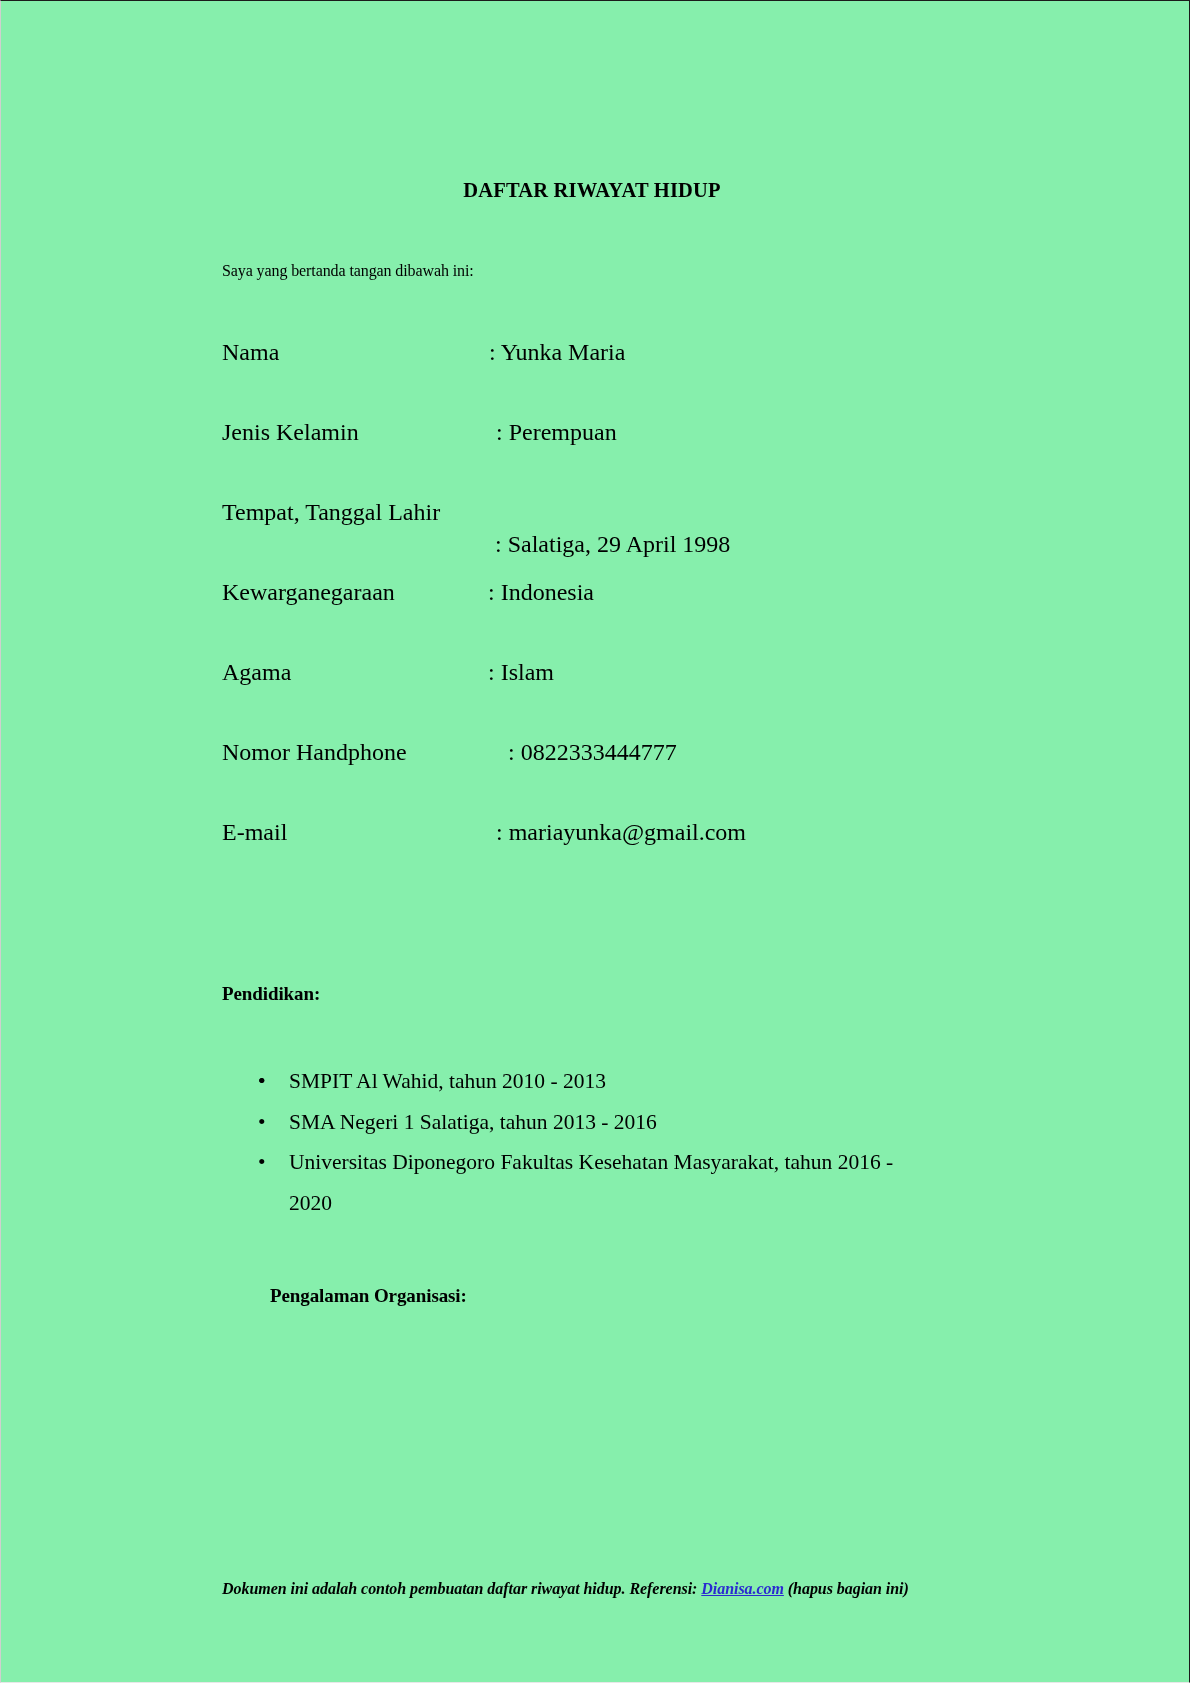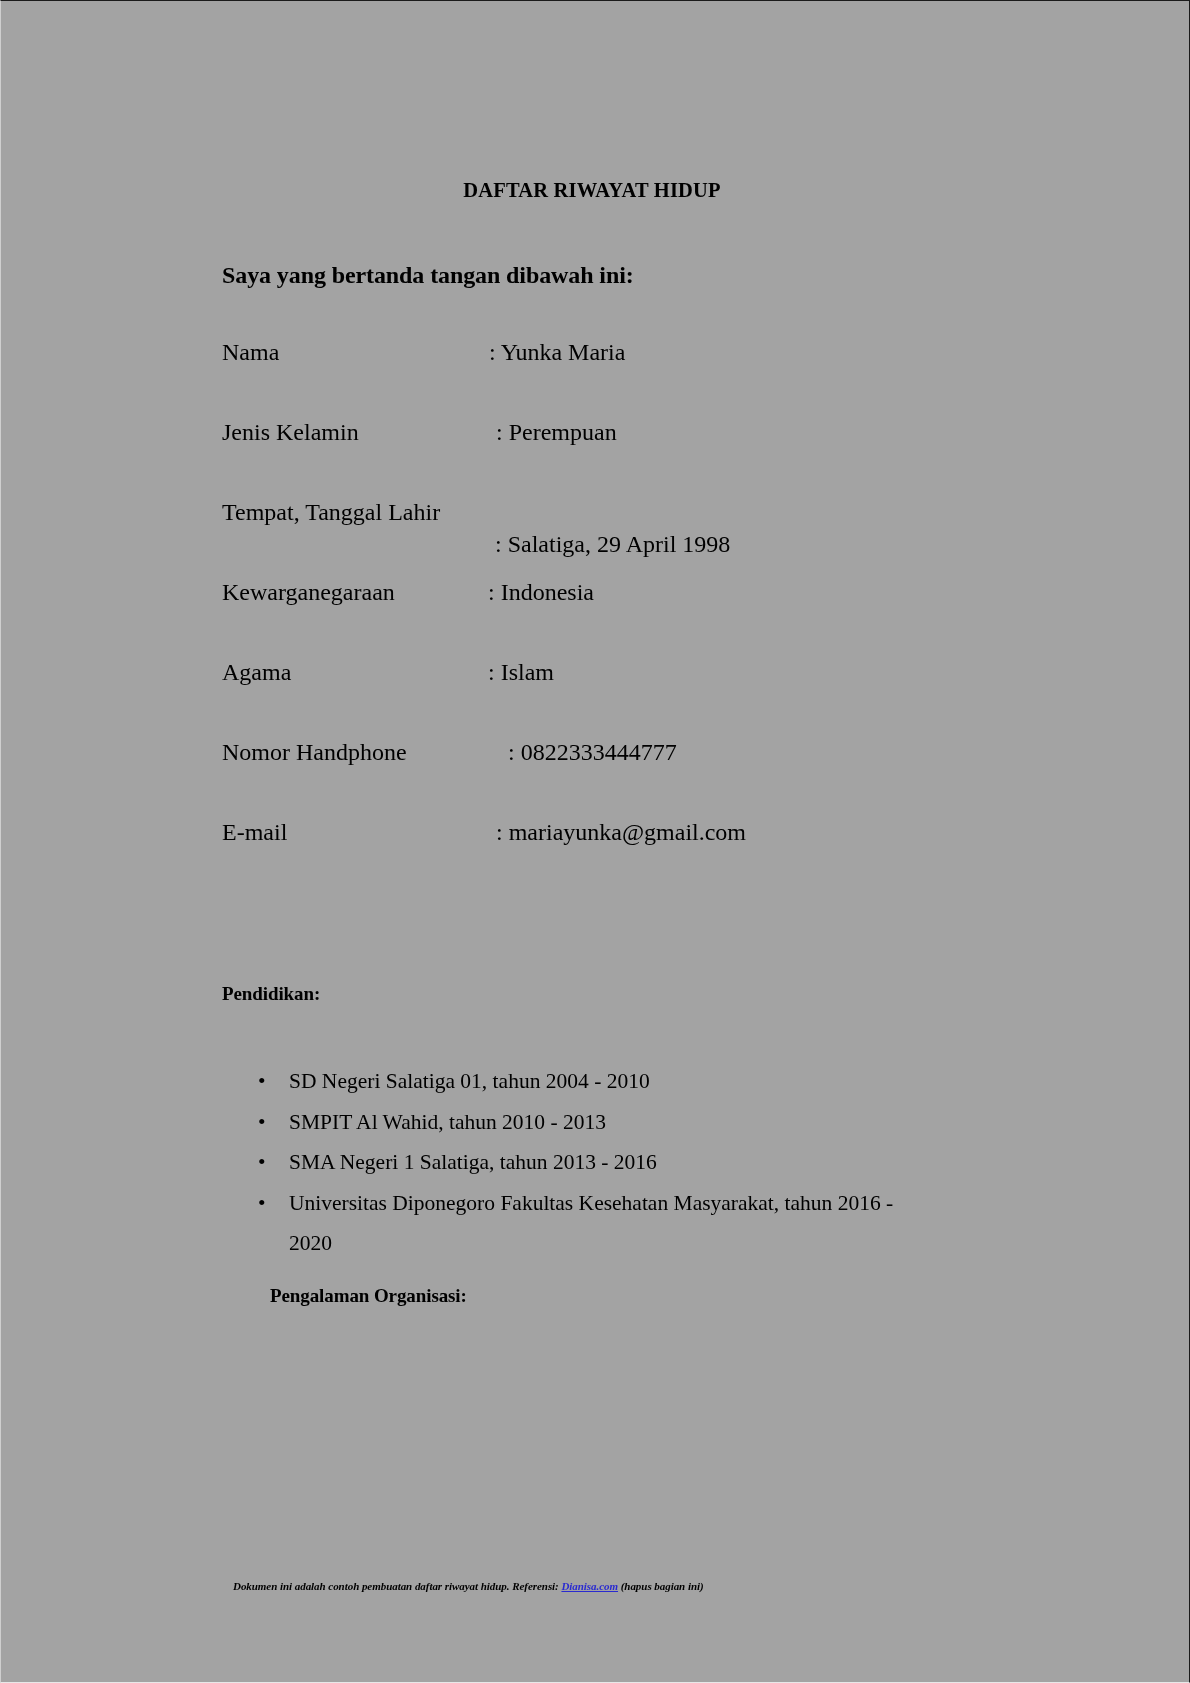--- a/index.html
+++ b/index.html
@@ -8,21 +8,21 @@
     background: #ffffff;
   }
   body {
     font-family: "Liberation Serif", "DejaVu Serif", serif;
     color: #000000;
   }
   .page {
     position: relative;
     width: 1190px;
     height: 1683px;
-    background: #a3a3a3;
+    background: #86efac;
     box-sizing: border-box;
     border-top: 1.5px solid #1b1b1b;
     border-right: 1.5px solid #1b1b1b;
     border-left: 1px solid #cfcfcf;
     border-bottom: 1px solid #e8e8e8;
     overflow: hidden;
   }
   .content {
     position: absolute;
     left: 221px;
@@ -38,22 +38,22 @@
     text-align: center;
     font-weight: bold;
     font-size: 20.5px;
     letter-spacing: 0.2px;
   }
 
   .lead {
     position: absolute;
     left: 0;
     top: 261px;
-    font-weight: bold;
-    font-size: 24px;
+    font-weight: normal;
+    font-size: 16px;
     letter-spacing: -0.1px;
   }
 
   .bio-list {
     position: absolute;
     left: 0;
     top: 338px;
     width: 760px;
   }
   .bio-row {
@@ -102,24 +102,24 @@
   .edu-bullet {
     position: absolute;
     left: 36px;
     top: 0;
     font-size: 21.5px;
     line-height: 40.5px;
   }
 
   .footer {
     position: absolute;
-    left: 232px;
+    left: 221px;
     top: 1579px;
     width: 780px;
-    font-size: 11px;
+    font-size: 16px;
     font-style: italic;
     font-weight: bold;
     letter-spacing: -0.05px;
     white-space: nowrap;
   }
   .footer-link {
     color: #2a2ad0;
     text-decoration: underline;
     font-style: italic;
     font-weight: bold;
@@ -175,21 +175,20 @@
         <span class="bio-value" style="left: 274px;">: mariayunka@gmail.com</span>
       </div>
 
     </div>
 
     <div class="section-head edu">Pendidikan:</div>
 
     <ul class="edu-list">
       <li class="edu-item">
         <span class="edu-bullet">•</span>
-        <span>SD Negeri Salatiga 01, tahun 2004 - 2010</span>
       </li>
       <li class="edu-item">
         <span class="edu-bullet">•</span>
         <span>SMPIT Al Wahid, tahun 2010 - 2013</span>
       </li>
       <li class="edu-item">
         <span class="edu-bullet">•</span>
         <span>SMA Negeri 1 Salatiga, tahun 2013 - 2016</span>
       </li>
       <li class="edu-item">

